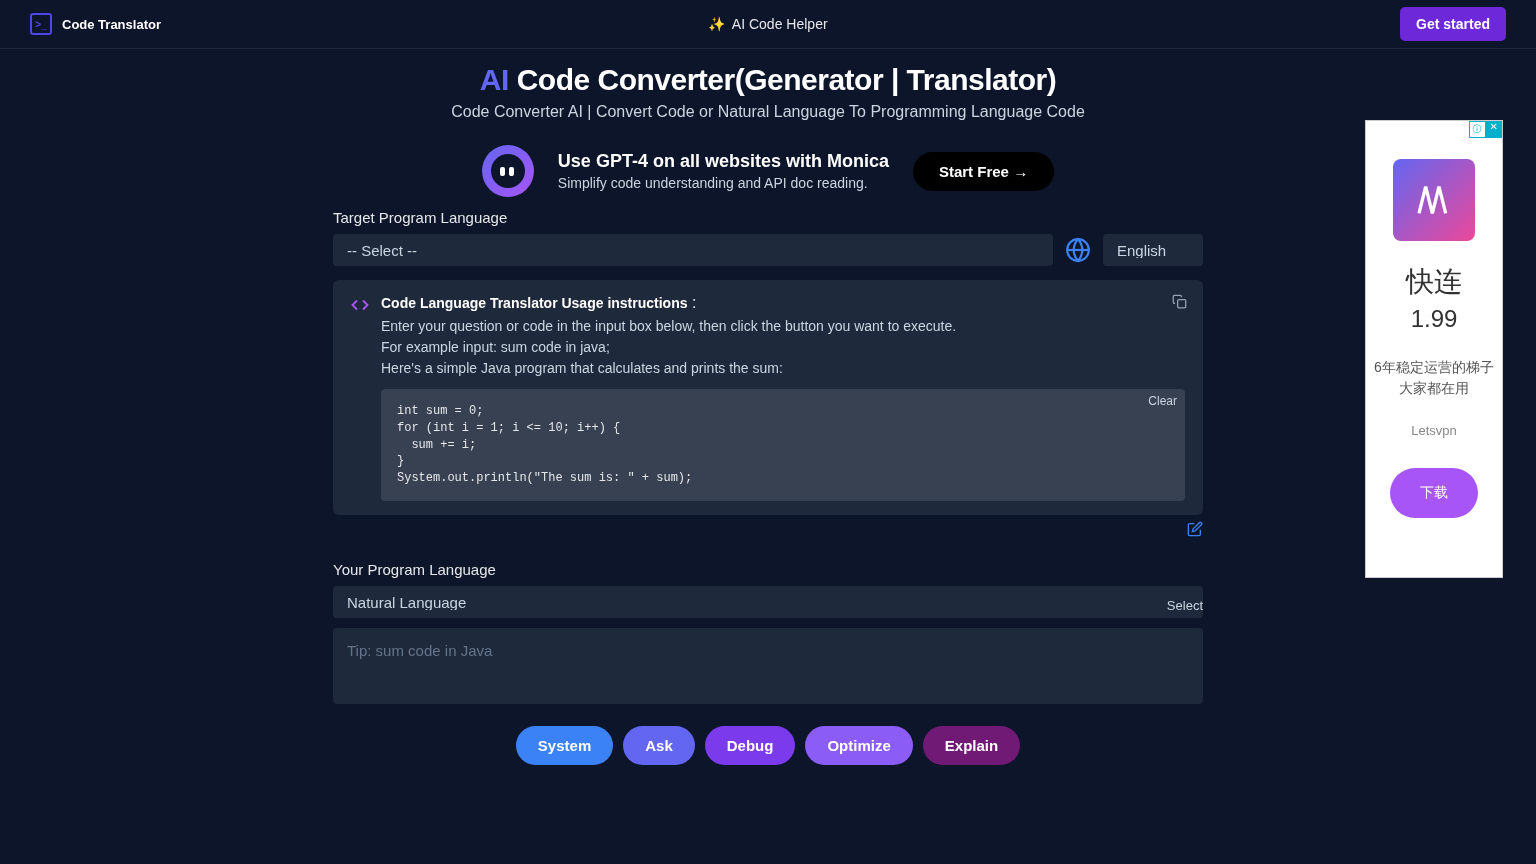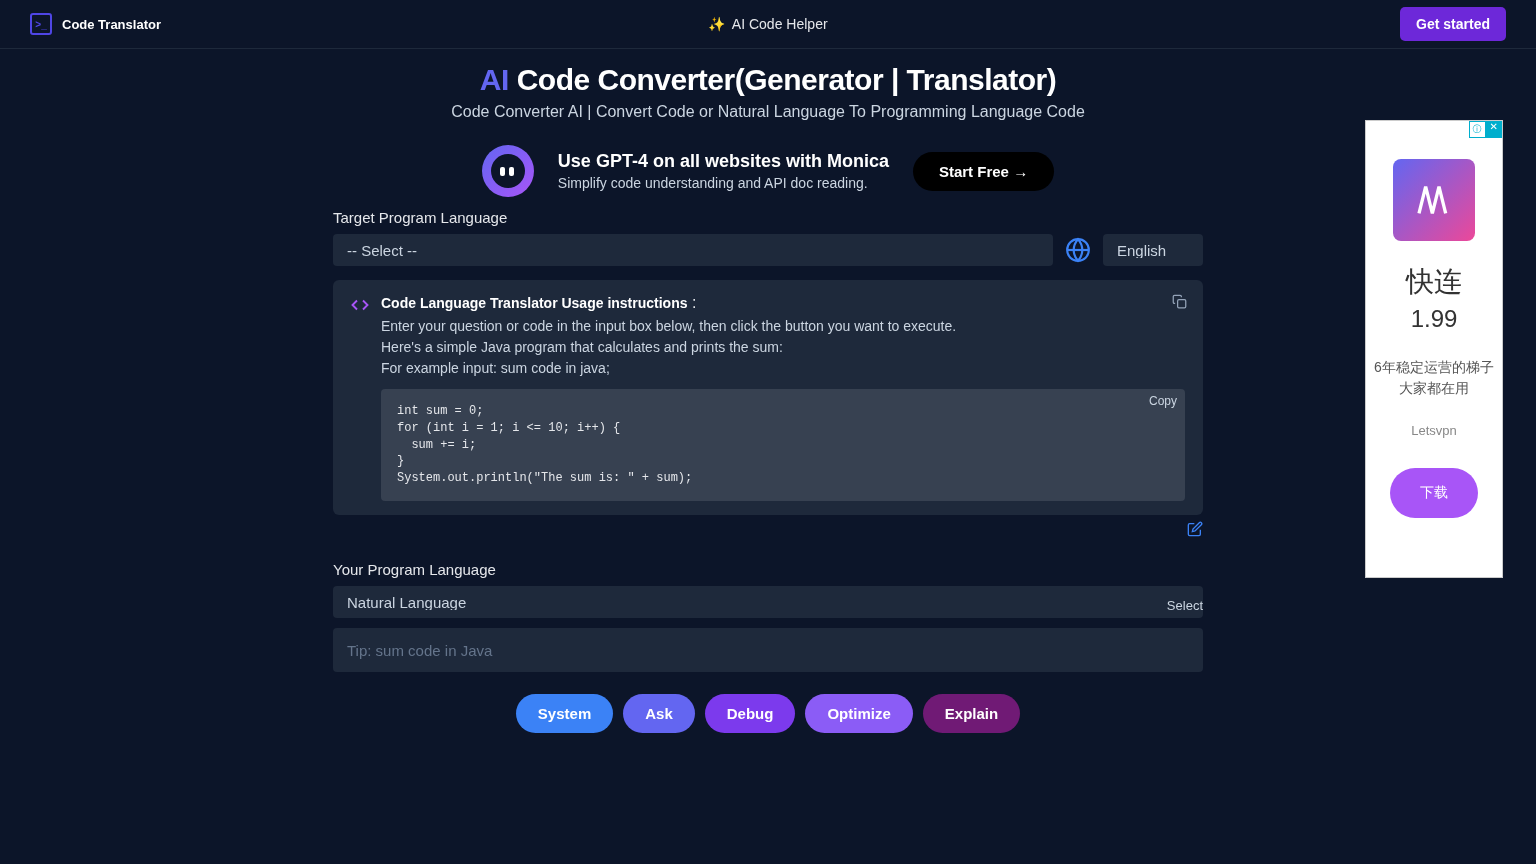--- a/index.html
+++ b/index.html
@@ -93,21 +93,21 @@
     .code-copy {
       position: absolute; top: 4px; right: 8px; color: #cbd5e1; font-size: 12px;
       cursor: pointer; font-family: -apple-system, sans-serif;
     }
     .edit-row { display: flex; justify-content: flex-end; margin-top: 6px; }
     .edit-icon { color: #3b82f6; cursor: pointer; }
     .your-lang { margin-top: 24px; }
     .input-wrap { position: relative; }
     .textarea {
       width: 100%; background: #1e293b; border: none; border-radius: 4px;
-      padding: 14px; color: #cbd5e1; font-size: 15px; resize: none; height: 44px;
+      padding: 14px; color: #cbd5e1; font-size: 15px; resize: none; height: 76px;
       font-family: inherit; margin-top: 10px;
     }
     .textarea::placeholder { color: #64748b; }
     .clear-btn {
       position: absolute; top: -20px; right: 0; color: #cbd5e1; font-size: 13px;
       cursor: pointer; background: none; border: none;
     }
     .actions { display: flex; justify-content: center; gap: 10px; margin-top: 18px; }
     .action-btn {
       color: #fff; border: none; padding: 11px 22px; border-radius: 999px;
@@ -196,23 +196,23 @@
         <path d="M5 15H4a2 2 0 0 1-2-2V4a2 2 0 0 1 2-2h9a2 2 0 0 1 2 2v1"></path>
       </svg>
     <div class="inst-header">
       <svg class="inst-icon" width="18" height="18" viewBox="0 0 24 24" fill="none" stroke="currentColor" stroke-width="2.5">
           <polyline points="16 18 22 12 16 6"></polyline>
           <polyline points="8 6 2 12 8 18"></polyline>
         </svg>
       <div class="inst-content">
         <span class="inst-title">Code Language Translator Usage instructions</span><span> :</span>
         <div class="inst-text">Enter your question or code in the input box below, then click the button you want to execute.</div>
+        <div class="inst-text" style="margin-top:0;">For example input: sum code in java;</div>
         <div class="inst-text" style="margin-top:0;">Here's a simple Java program that calculates and prints the sum:</div>
-        <div class="inst-text" style="margin-top:0;">For example input: sum code in java;</div>
-        <div class="code-block"><span class="code-copy">Copy</span><span>int sum = 0;
+        <div class="code-block"><span class="code-copy">Clear</span><span>int sum = 0;
 for (int i = 1; i &lt;= 10; i++) {
   sum += i;
 }
 System.out.println("The sum is: " + sum);</span></div>
       </div>
     </div>
   </div>
   <div class="edit-row">
     <svg class="edit-icon" width="16" height="16" viewBox="0 0 24 24" fill="none" stroke="currentColor" stroke-width="2">
         <path d="M11 4H4a2 2 0 0 0-2 2v14a2 2 0 0 0 2 2h14a2 2 0 0 0 2-2v-7"></path>

